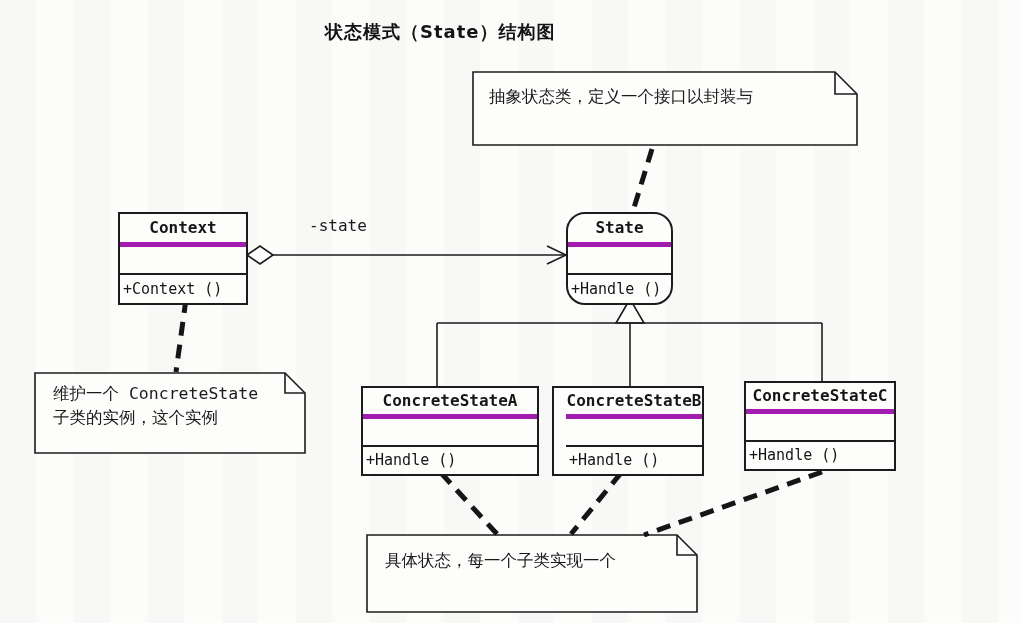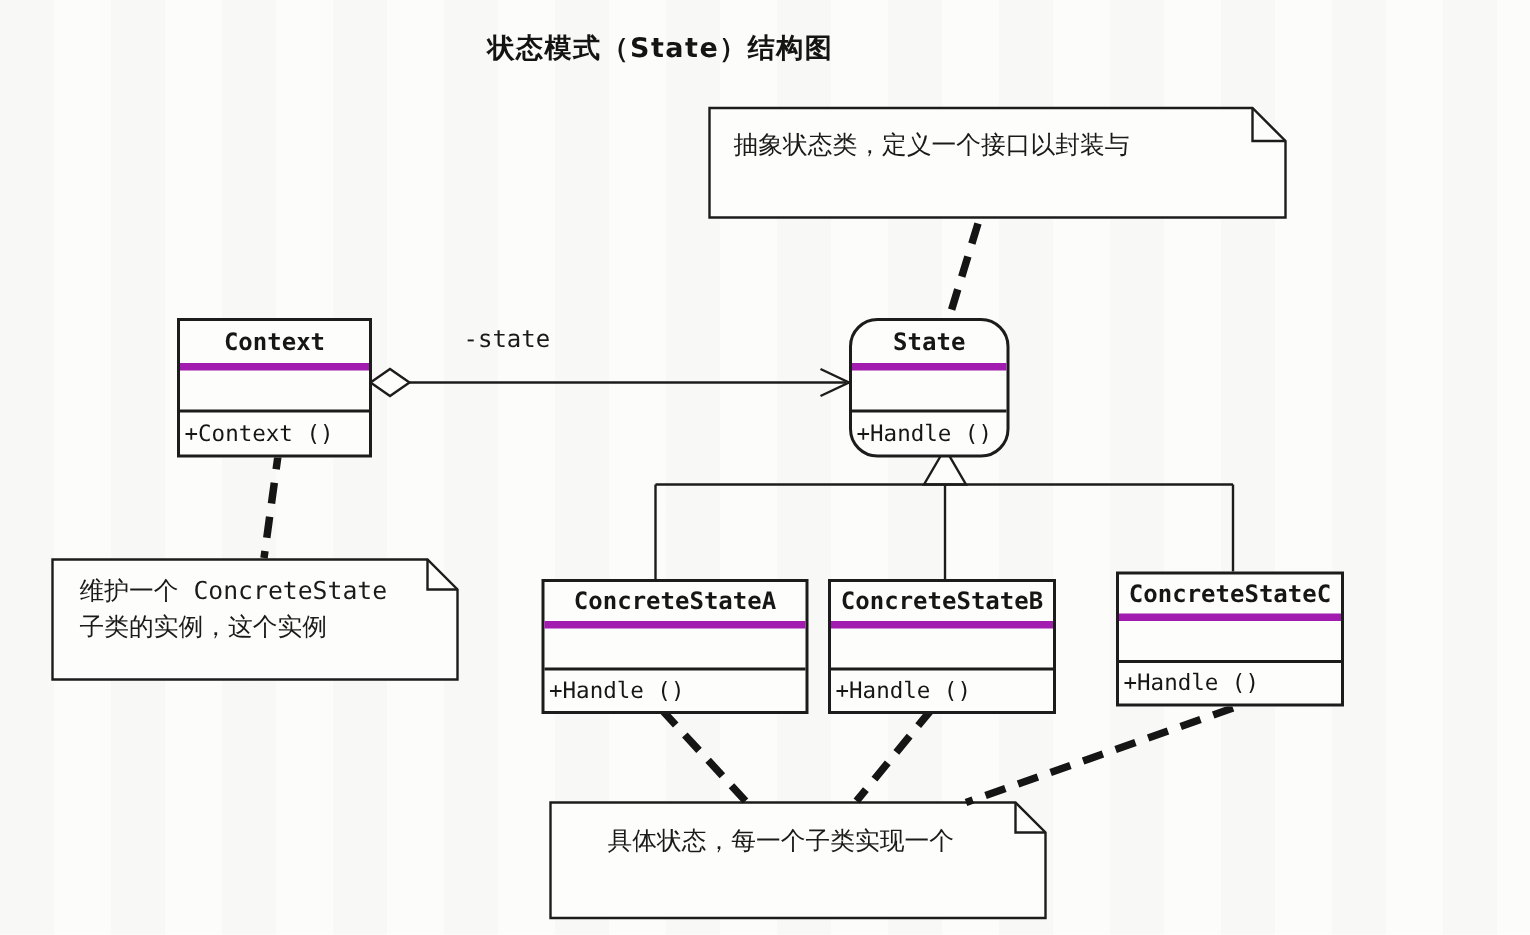--- a/index.html
+++ b/index.html
@@ -139,38 +139,38 @@
     <div class="row-attrs"></div>
     <div class="row-method">+Handle ()</div>
   </div>
 
   <div class="class-box class-sm" style="left:361px; top:386px; width:178px;">
     <div class="row-name">ConcreteStateA</div>
     <div class="row-attrs"></div>
     <div class="row-method">+Handle ()</div>
   </div>
 
-  <div class="class-box class-sm" style="left:552px; top:386px; width:152px;">
+  <div class="class-box class-sm" style="left:552px; top:386px; width:152px;padding-left:12px;">
     <div class="row-name">ConcreteStateB</div>
     <div class="row-attrs"></div>
     <div class="row-method">+Handle ()</div>
   </div>
 
   <div class="class-box class-sm" style="left:744px; top:381px; width:152px;">
     <div class="row-name">ConcreteStateC</div>
     <div class="row-attrs"></div>
     <div class="row-method">+Handle ()</div>
   </div>
 
   <div class="note-text" style="left:489px; top:85px;">
     <div>抽象状态类，定义一个接口以封装与</div>
   </div>
 
   <div class="note-text" style="left:53px; top:382px;">
     <div>维护一个 ConcreteState</div>
     <div>子类的实例，这个实例</div>
   </div>
 
-  <div class="note-text" style="left:385px; top:549px;margin-left:20px;">
+  <div class="note-text" style="left:385px; top:549px;">
     <div>具体状态，每一个子类实现一个</div>
   </div>
 
 </div>
 
 </body></html>

